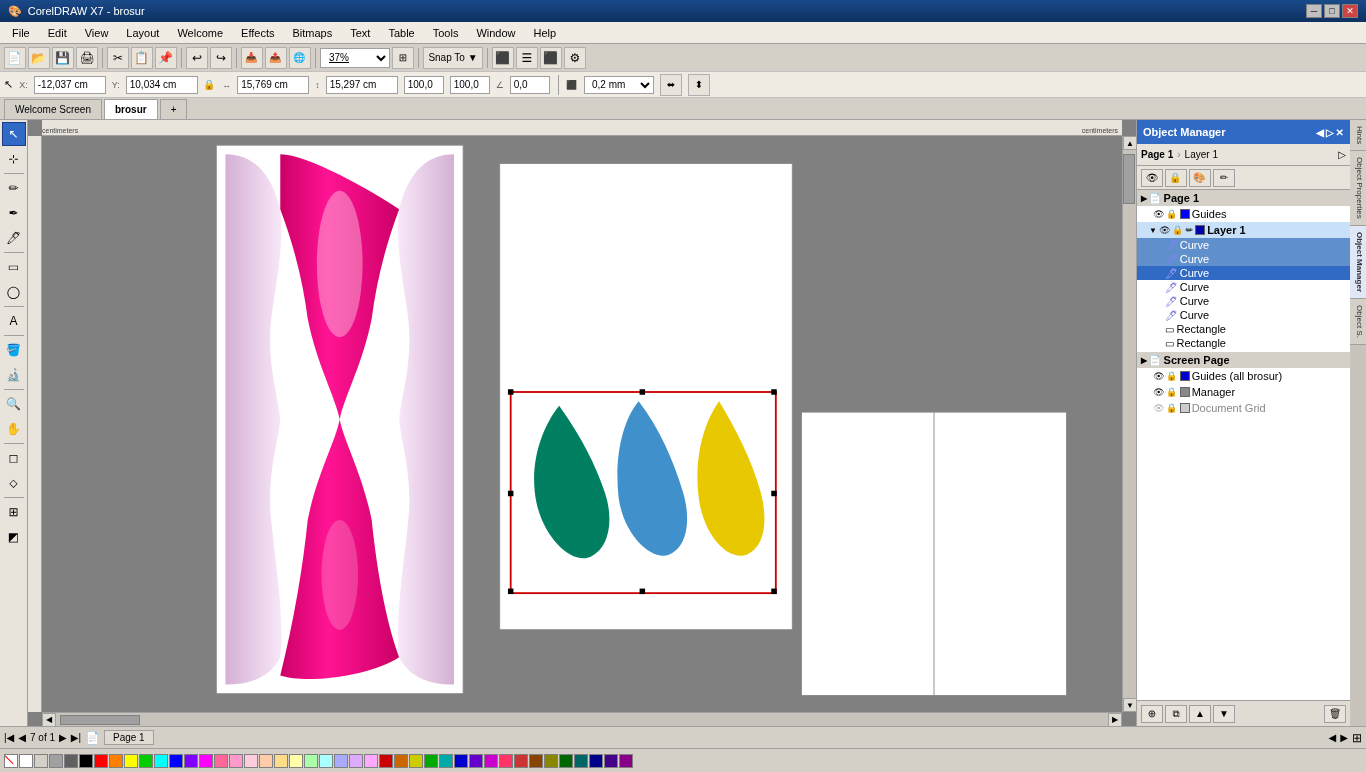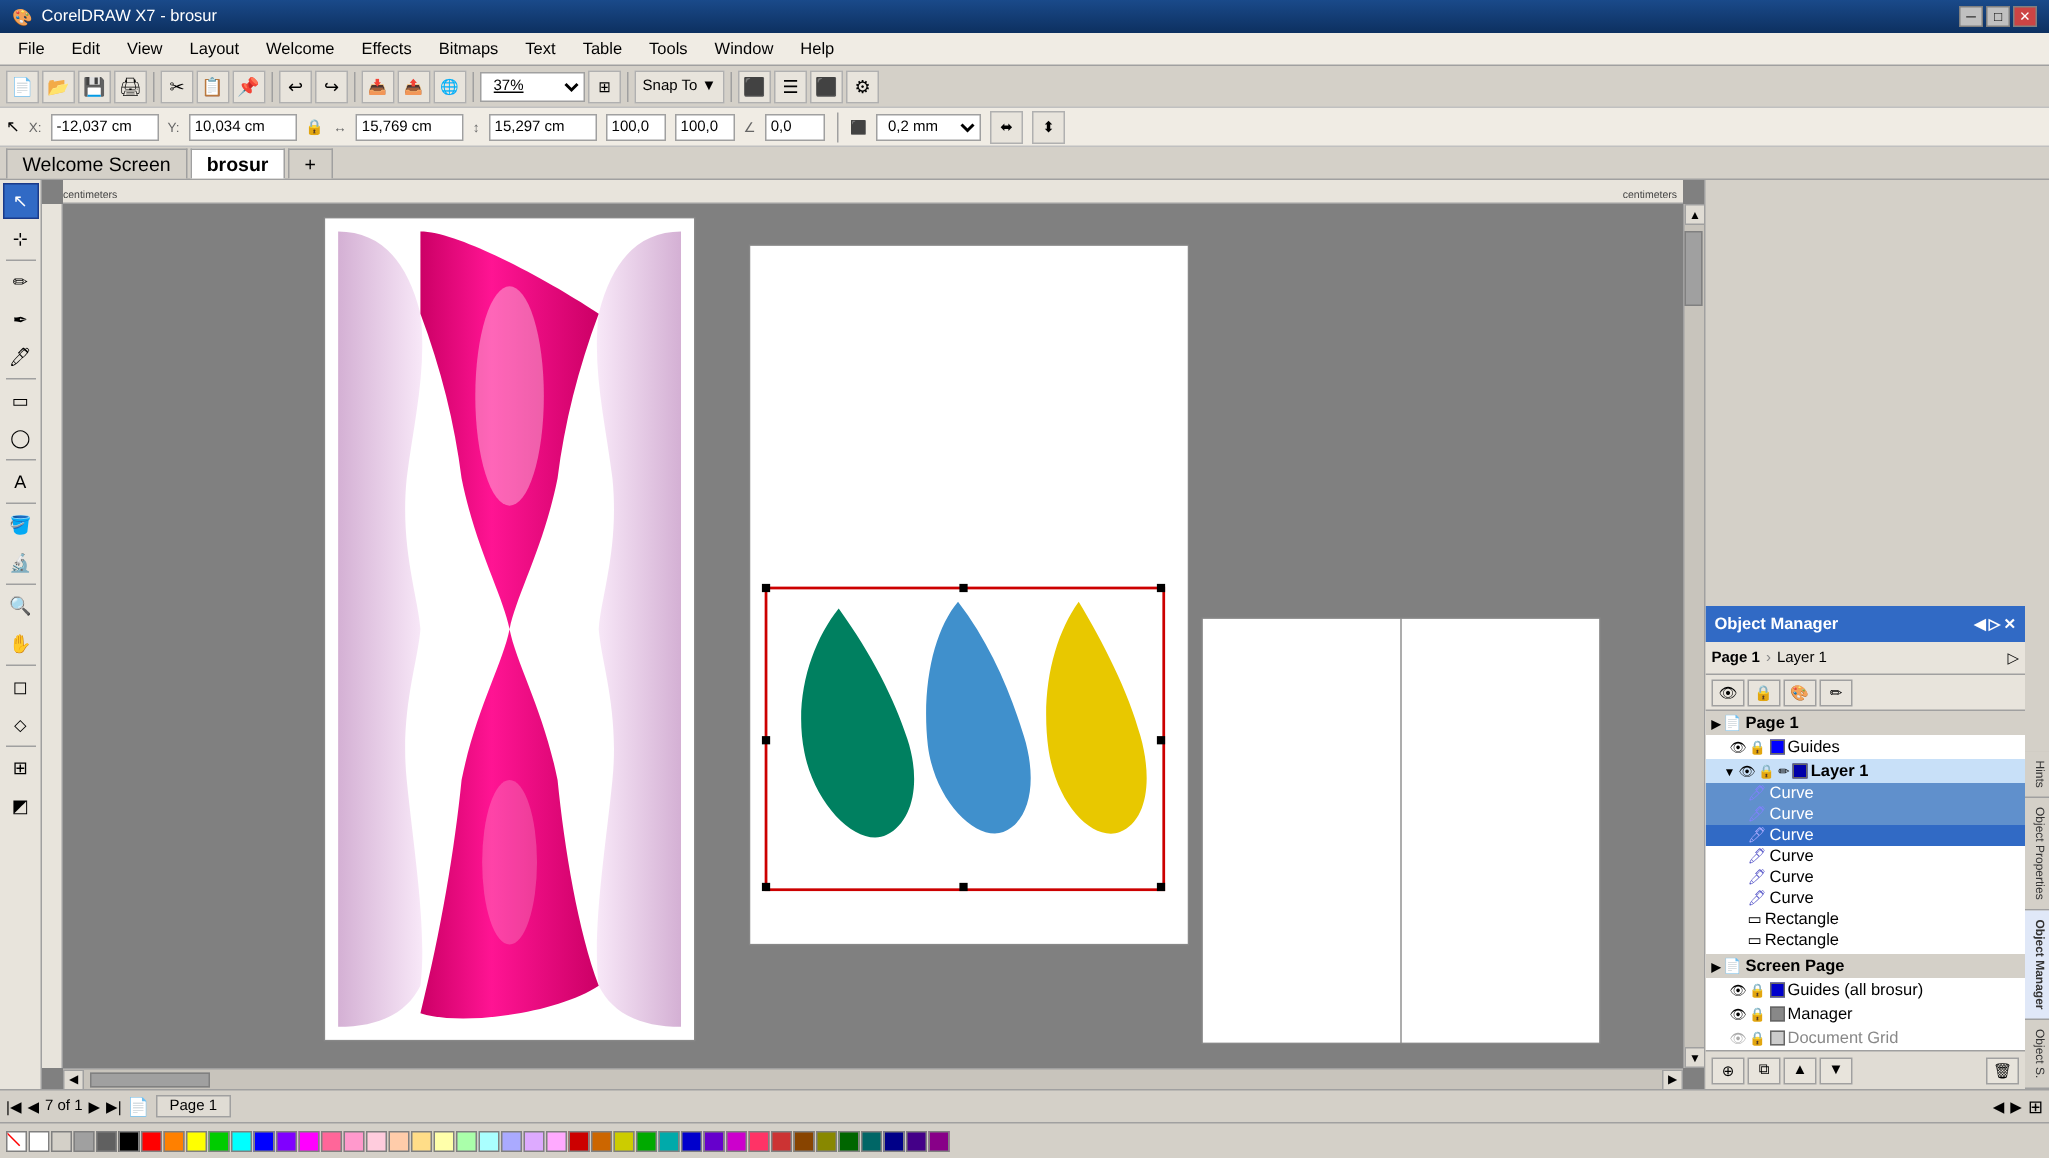--- a/index.html
+++ b/index.html
@@ -48,21 +48,21 @@
     #obj-manager-content { flex: 1; background: white; overflow-y: auto; overflow-x: hidden; }
 
     .om-page-row { display: flex; align-items: center; padding: 2px 4px; font-size: 11px; background: #d4d0c8; font-weight: bold; }
     .om-layer-row { display: flex; align-items: center; padding: 2px 4px; font-size: 11px; }
     .om-item-row { display: flex; align-items: center; padding: 1px 4px; font-size: 11px; cursor: pointer; }
     .om-item-row.selected { background: #316ac5; color: white; }
     .om-item-row.selected-multi { background: #6090cc; color: white; }
 
     
     #tab-bar { height: 22px; background: #d4d0c8; border-bottom: 1px solid #a0a0a0; display: flex; align-items: flex-end; padding: 0 4px; gap: 2px; }
-    .tab { height: 20px; padding: 0 10px; background: #d4d0c8; border: 1px solid #a0a0a0; border-bottom: none; font-size: 13px; cursor: pointer; display: flex; align-items: center; }
+    .tab { height: 20px; padding: 0 10px; background: #d4d0c8; border: 1px solid #a0a0a0; border-bottom: none; font-size: 10px; cursor: pointer; display: flex; align-items: center; }
     .tab.active { background: white; font-weight: bold; }
 
     
     #color-palette { height: 24px; background: #d4d0c8; border-top: 1px solid #a0a0a0; display: flex; align-items: center; padding: 0 4px; gap: 1px; overflow: hidden; }
     .color-cell { width: 14px; height: 14px; border: 1px solid #808080; cursor: pointer; flex-shrink: 0; }
 
     
     #page-nav { height: 22px; background: #d4d0c8; border-top: 1px solid #a0a0a0; display: flex; align-items: center; padding: 0 4px; gap: 4px; font-size: 10px; }
 
     #obj-manager-bottom { height: 24px; background: #e0dcd4; border-top: 1px solid #a0a0a0; display: flex; align-items: center; padding: 0 4px; gap: 4px; }
@@ -267,21 +267,21 @@
     </div>
 
     <div style="position:absolute;bottom:0;left:14px;right:14px;height:14px;background:#c8c4bc;border-top:1px solid #a0a0a0;display:flex;align-items:center;">
       <div style="width:14px;height:14px;background:#e0dcd4;border:1px solid #a0a0a0;display:flex;align-items:center;justify-content:center;font-size:8px;cursor:pointer;">◀</div>
       <div style="width:80px;height:10px;background:#a0a0a0;border:1px solid #808080;margin-left:4px;cursor:pointer;"></div>
       <div style="position:absolute;right:0;width:14px;height:14px;background:#e0dcd4;border:1px solid #a0a0a0;display:flex;align-items:center;justify-content:center;font-size:8px;cursor:pointer;">▶</div>
     </div>
 
   </div>
 
-  <div id="right-panel" style="width:230px;display:flex;flex-direction:row;background:#d4d0c8;border-left:1px solid #a0a0a0;align-items:flex-end;">
+  <div id="right-panel" style="width:230px;display:flex;flex-direction:row;background:#d4d0c8;border-left:1px solid #a0a0a0;">
 
     <div id="obj-manager" style="flex:1;display:flex;flex-direction:column;overflow:hidden;">
 
       <div id="obj-manager-header" style="background:#316ac5;color:white;height:24px;display:flex;align-items:center;justify-content:space-between;padding:0 6px;font-size:11px;font-weight:bold;">
         <span>Object Manager</span>
         <div style="display:flex;gap:2px;">
           <div style="color:white;cursor:pointer;font-size:10px;">◀</div>
           <div style="color:white;cursor:pointer;font-size:10px;">▷</div>
           <div style="color:white;cursor:pointer;font-size:10px;">✕</div>
         </div>

